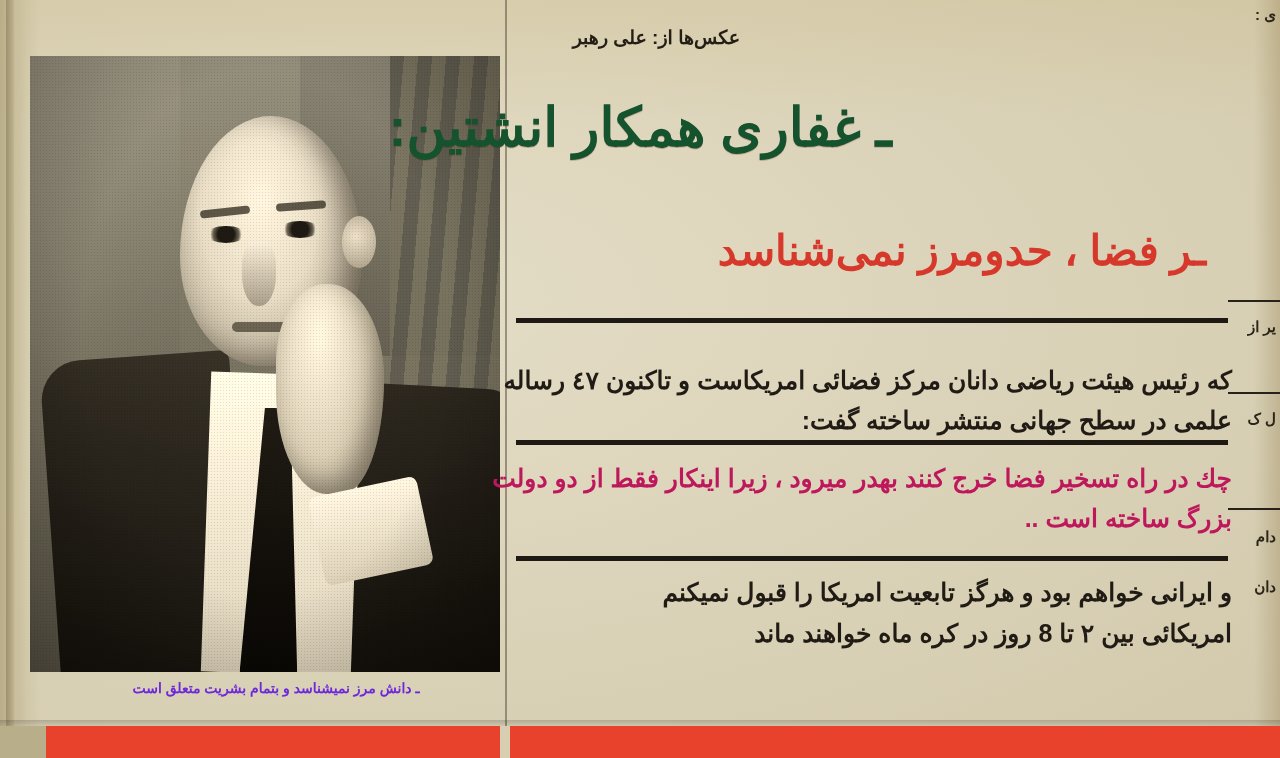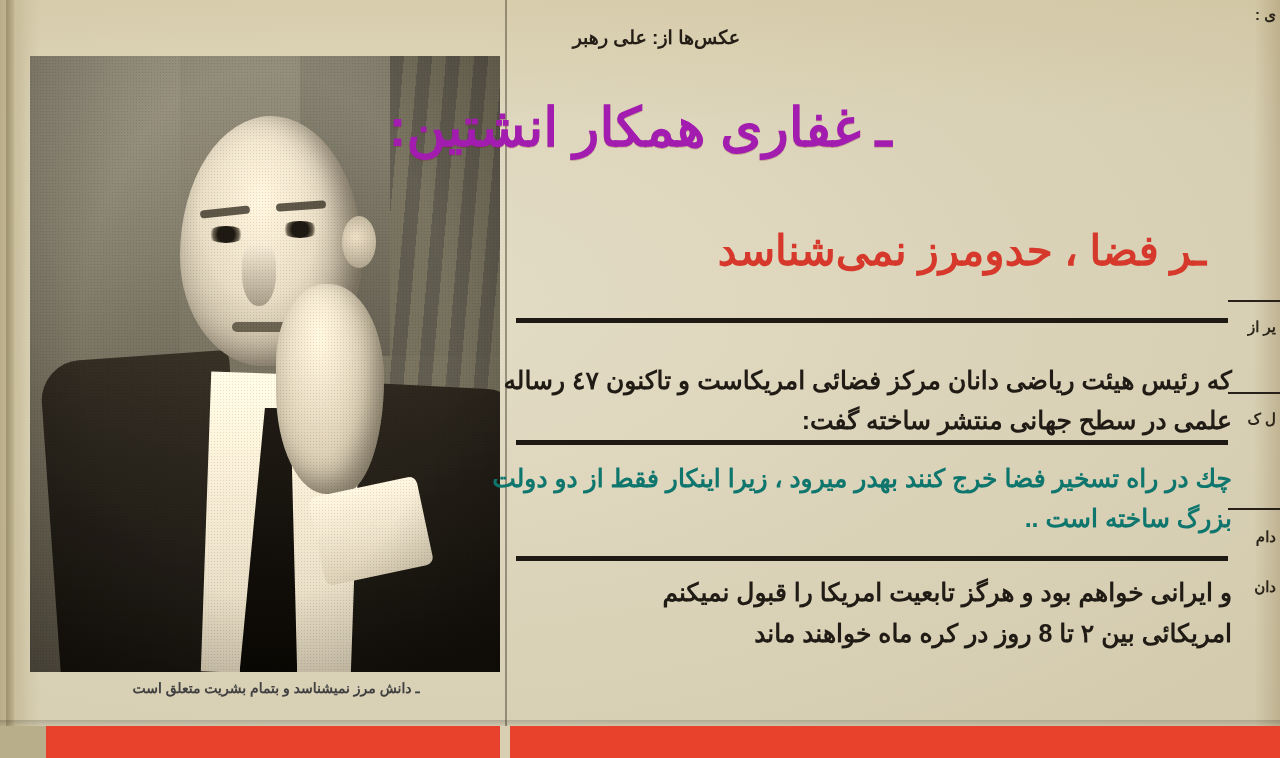--- a/index.html
+++ b/index.html
@@ -197,21 +197,21 @@
     opacity:.55;
   }
   .photo-caption {
     position: absolute;
     left: 52px;
     top: 680px;
     width: 448px;
     text-align: center;
     font-size: 14px;
     font-weight: 700;
-    color: #404040;
+    color: #6d28d9;
     direction: rtl;
     white-space: nowrap;
   }
 
   
   .credit {
     position: absolute;
     right: 540px;
     top: 26px;
     font-size: 19px;
@@ -222,21 +222,21 @@
   }
 
   .headline1 {
     position: absolute;
     right: 70px;
     top: 98px;
     width: 1140px;
     text-align: center;
     font-size: 54px;
     font-weight: 700;
-    color: #a21caf;
+    color: #14532d;
     direction: rtl;
     letter-spacing: -1px;
     line-height: 1.1;
     text-shadow: 0 1px 0 rgba(120,30,20,.25);
     white-space: nowrap;
   }
   .headline2 {
     position: absolute;
     right: 74px;
     top: 228px;
@@ -262,21 +262,21 @@
     position: absolute;
     direction: rtl;
     text-align: right;
     color: #201b14;
     font-weight: 700;
   }
   .p-black {
     color: #201b14;
   }
   .p-red {
-    color: #0f766e;
+    color: #be185d;
   }
   .para .ln {
     display: block;
     white-space: nowrap;
   }
 
   .p1 { left: 516px; top: 360px; width: 716px; font-size: 25px; line-height: 1.6; }
   .p2 { left: 516px; top: 458px; width: 716px; font-size: 25px; line-height: 1.6; }
   .p3 { left: 516px; top: 572px; width: 716px; font-size: 25px; line-height: 1.62; }
 

